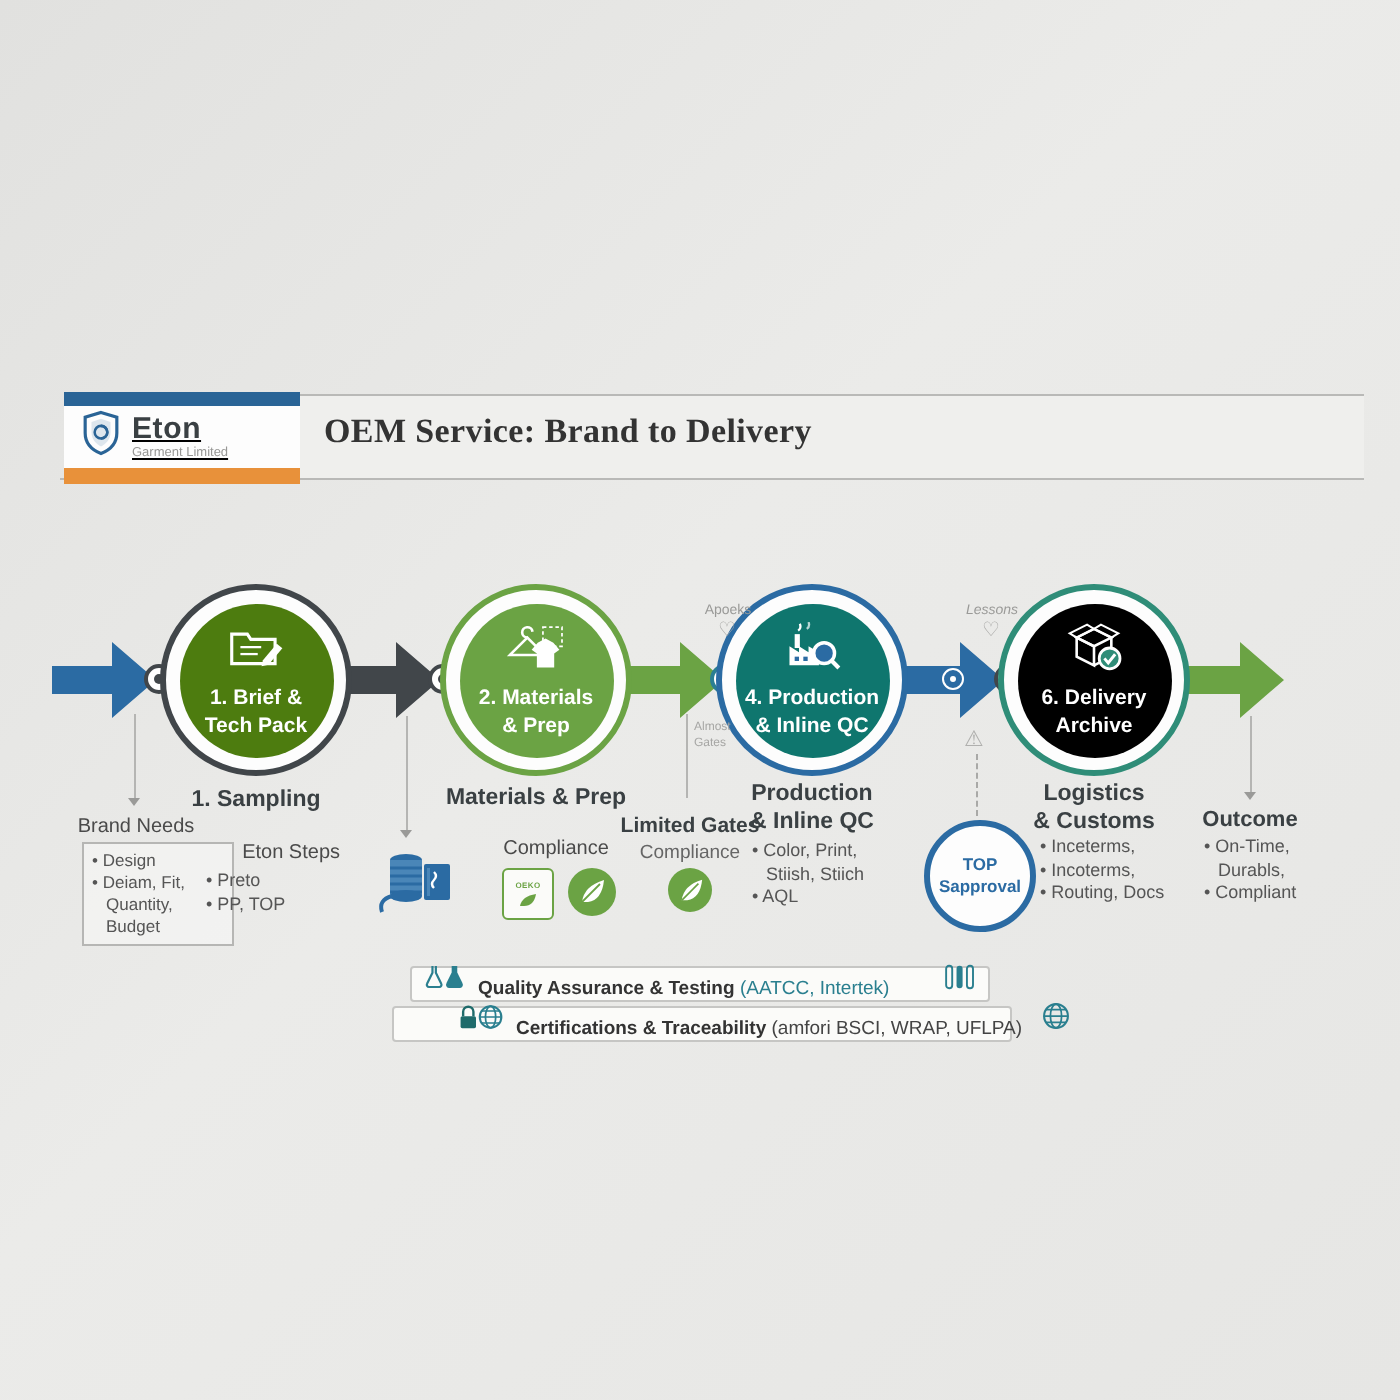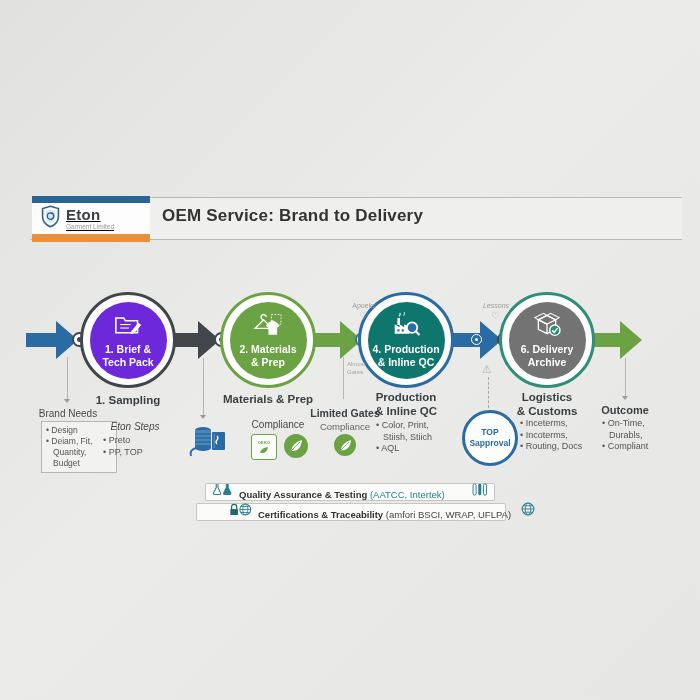--- a/index.html
+++ b/index.html
@@ -4,39 +4,39 @@
 <style>
   html,body{margin:0;padding:0;}
   body{width:700px;height:700px;overflow:hidden;font-family:"Liberation Sans","DejaVu Sans",sans-serif;}
   #stage{position:relative;width:700px;height:700px;
     background:linear-gradient(135deg,#e1e1df 0%,#ebebe9 45%,#e6e6e4 100%);}
   .abs{position:absolute;}
 
   
   .hline{position:absolute;height:1px;background:#b9b9b7;}
   .header-panel{position:absolute;left:150px;top:198px;width:532px;height:41px;background:#efefed;}
-  .page-title{position:absolute;left:162px;top:206px;font-size:17px;font-weight:bold;color:#333;letter-spacing:.2px;}
+  .page-title{position:absolute;left:162px;top:206px;font-size:17px;font-weight:bold;color:#333;letter-spacing:.2px;font-family:Liberation Serif, serif;}
   .logo{position:absolute;left:32px;top:196px;width:118px;}
   .logo-top{height:7px;background:#2a6496;}
   .logo-mid{height:31px;background:#fdfdfd;display:flex;align-items:center;padding-left:9px;box-sizing:border-box;text-decoration:underline;}
   .logo-bottom{height:8px;background:#e8913a;}
   .logo-words{margin-left:6px;line-height:1;}
   .logo-name{font-size:15px;font-weight:600;color:#3a4043;letter-spacing:.3px;}
   .logo-sub{font-size:6.5px;color:#979795;margin-top:2px;}
 
   
   .step{position:absolute;top:292px;width:90px;height:90px;border-radius:50%;background:#fdfdfd;
     border:3px solid;display:flex;align-items:center;justify-content:center;}
   .step-inner{width:77px;height:77px;border-radius:50%;display:flex;flex-direction:column;
     align-items:center;justify-content:center;gap:1px;}
   .step-label{font-size:10.5px;font-weight:bold;color:#fff;line-height:1.18;text-align:center;}
-  .c-dark{border-color:#41464a;} .c-dark .step-inner{background:#6d28d9;}
+  .c-dark{border-color:#41464a;} .c-dark .step-inner{background:#4d7c0f;}
   .c-green{border-color:#6ba344;} .c-green .step-inner{background:#6ba344;}
   .c-blue{border-color:#2b6ba3;} .c-blue .step-inner{background:#0f766e;}
-  .c-teal{border-color:#2f8d78;} .c-teal .step-inner{background:#737373;}
+  .c-teal{border-color:#2f8d78;} .c-teal .step-inner{background:#000000;}
 
   .arrow{position:absolute;top:320px;width:52px;height:40px;}
   .connector{position:absolute;top:332px;width:11px;height:11px;border:2px solid #41464a;border-radius:50%;
     background:#fff;display:flex;align-items:center;justify-content:center;}
   .connector .dot{width:5px;height:5px;border-radius:50%;background:#41464a;}
   .connector.blue{border-color:#2b7f93;} .connector.blue .dot{background:#2b7f93;}
   .gear-ring{position:absolute;left:471px;top:334px;width:9px;height:9px;border:1.5px solid #fff;border-radius:50%;
     display:flex;align-items:center;justify-content:center;}
   .gear-ring .dot{width:3px;height:3px;border-radius:50%;background:#fff;}
 
@@ -227,21 +227,21 @@
   <div class="down-tip" style="left:622px;top:396px;"></div>
 
   <div class="col-title" style="left:83px;top:394px;width:90px;">1. Sampling</div>
   <div class="col-sub" style="left:33px;top:408px;width:70px;">Brand Needs</div>
   <div class="needs-box">
     <div>• Design</div>
     <div>• Deiam, Fit,</div>
     <div class="cont">Quantity,</div>
     <div class="cont">Budget</div>
   </div>
-  <div class="col-sub" style="left:100px;top:421px;width:70px;text-align:center;font-style:italic;">Eton Steps</div>
+  <div class="col-sub" style="left:100px;top:421px;width:70px;text-align:right;">Eton Steps</div>
   <div class="bullets" style="left:103px;top:435px;">
     <div>• Preto</div>
     <div>• PP, TOP</div>
   </div>
 
   <div class="col-title" style="left:208px;top:393px;width:120px;">Materials &amp; Prep</div>
   <span class="abs" style="left:186px;top:422px;">
     <svg width="44" height="36" viewBox="0 0 44 36">
       <path d="M10 26 q-7 2 -5 8" fill="none" stroke="#2b6ba3" stroke-width="2"></path>
       <ellipse cx="17" cy="8" rx="8" ry="3" fill="#2b6ba3"></ellipse>

